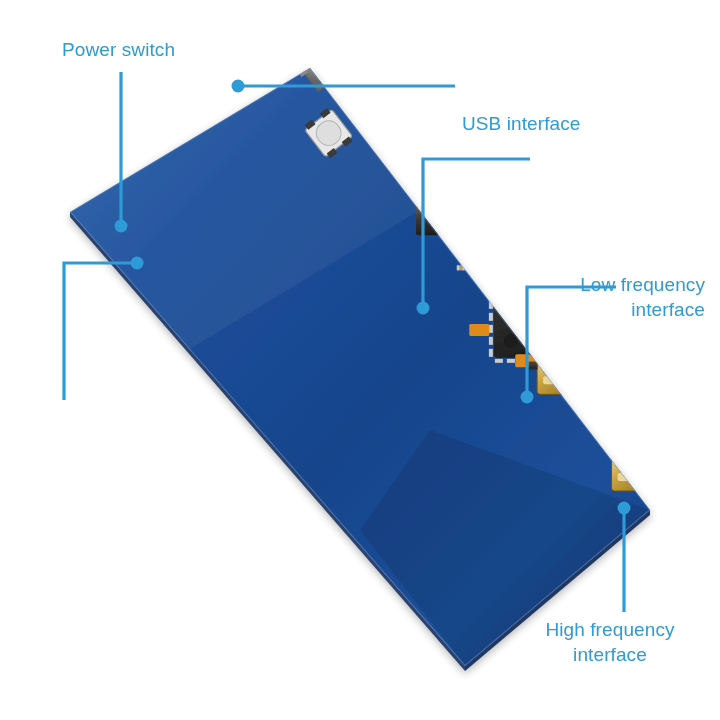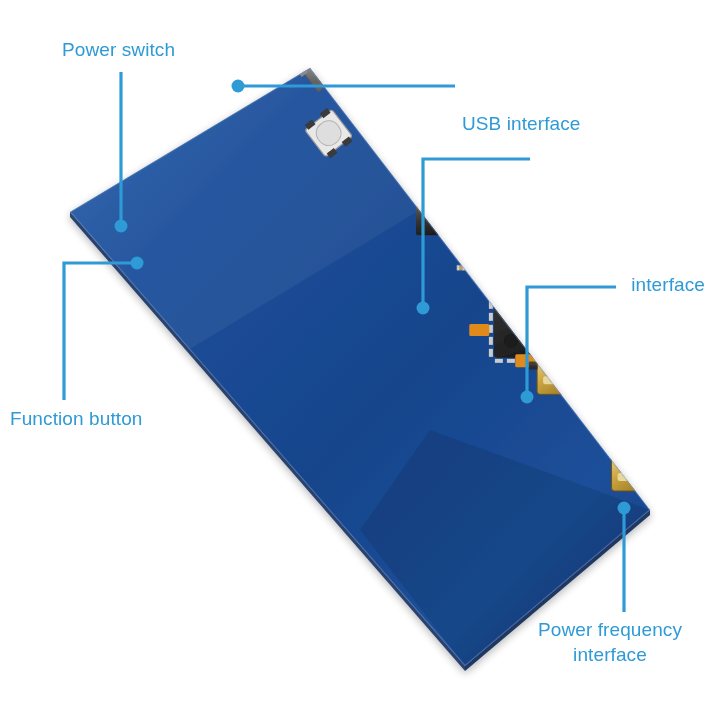--- a/index.html
+++ b/index.html
@@ -534,23 +534,23 @@
     </g>
 
   </svg>
 
   <div class="callout-text ta-left" id="lbl-power-switch">Power switch</div>
 
   <div class="callout-text ta-left" id="lbl-usb">USB interface</div>
 
 
   <div class="callout-text two-line ta-right" id="lbl-low-freq">
+    <div>Low frequency</div>
     <div>interface</div>
   </div>
 
-  <div class="callout-text ta-left" id="lbl-function-btn">Function button</div>
 
   <div class="callout-text two-line ta-center" id="lbl-high-freq">
-    <div>Power frequency</div>
+    <div>High frequency</div>
     <div>interface</div>
   </div>
 
 </div>
 
 </body></html>

